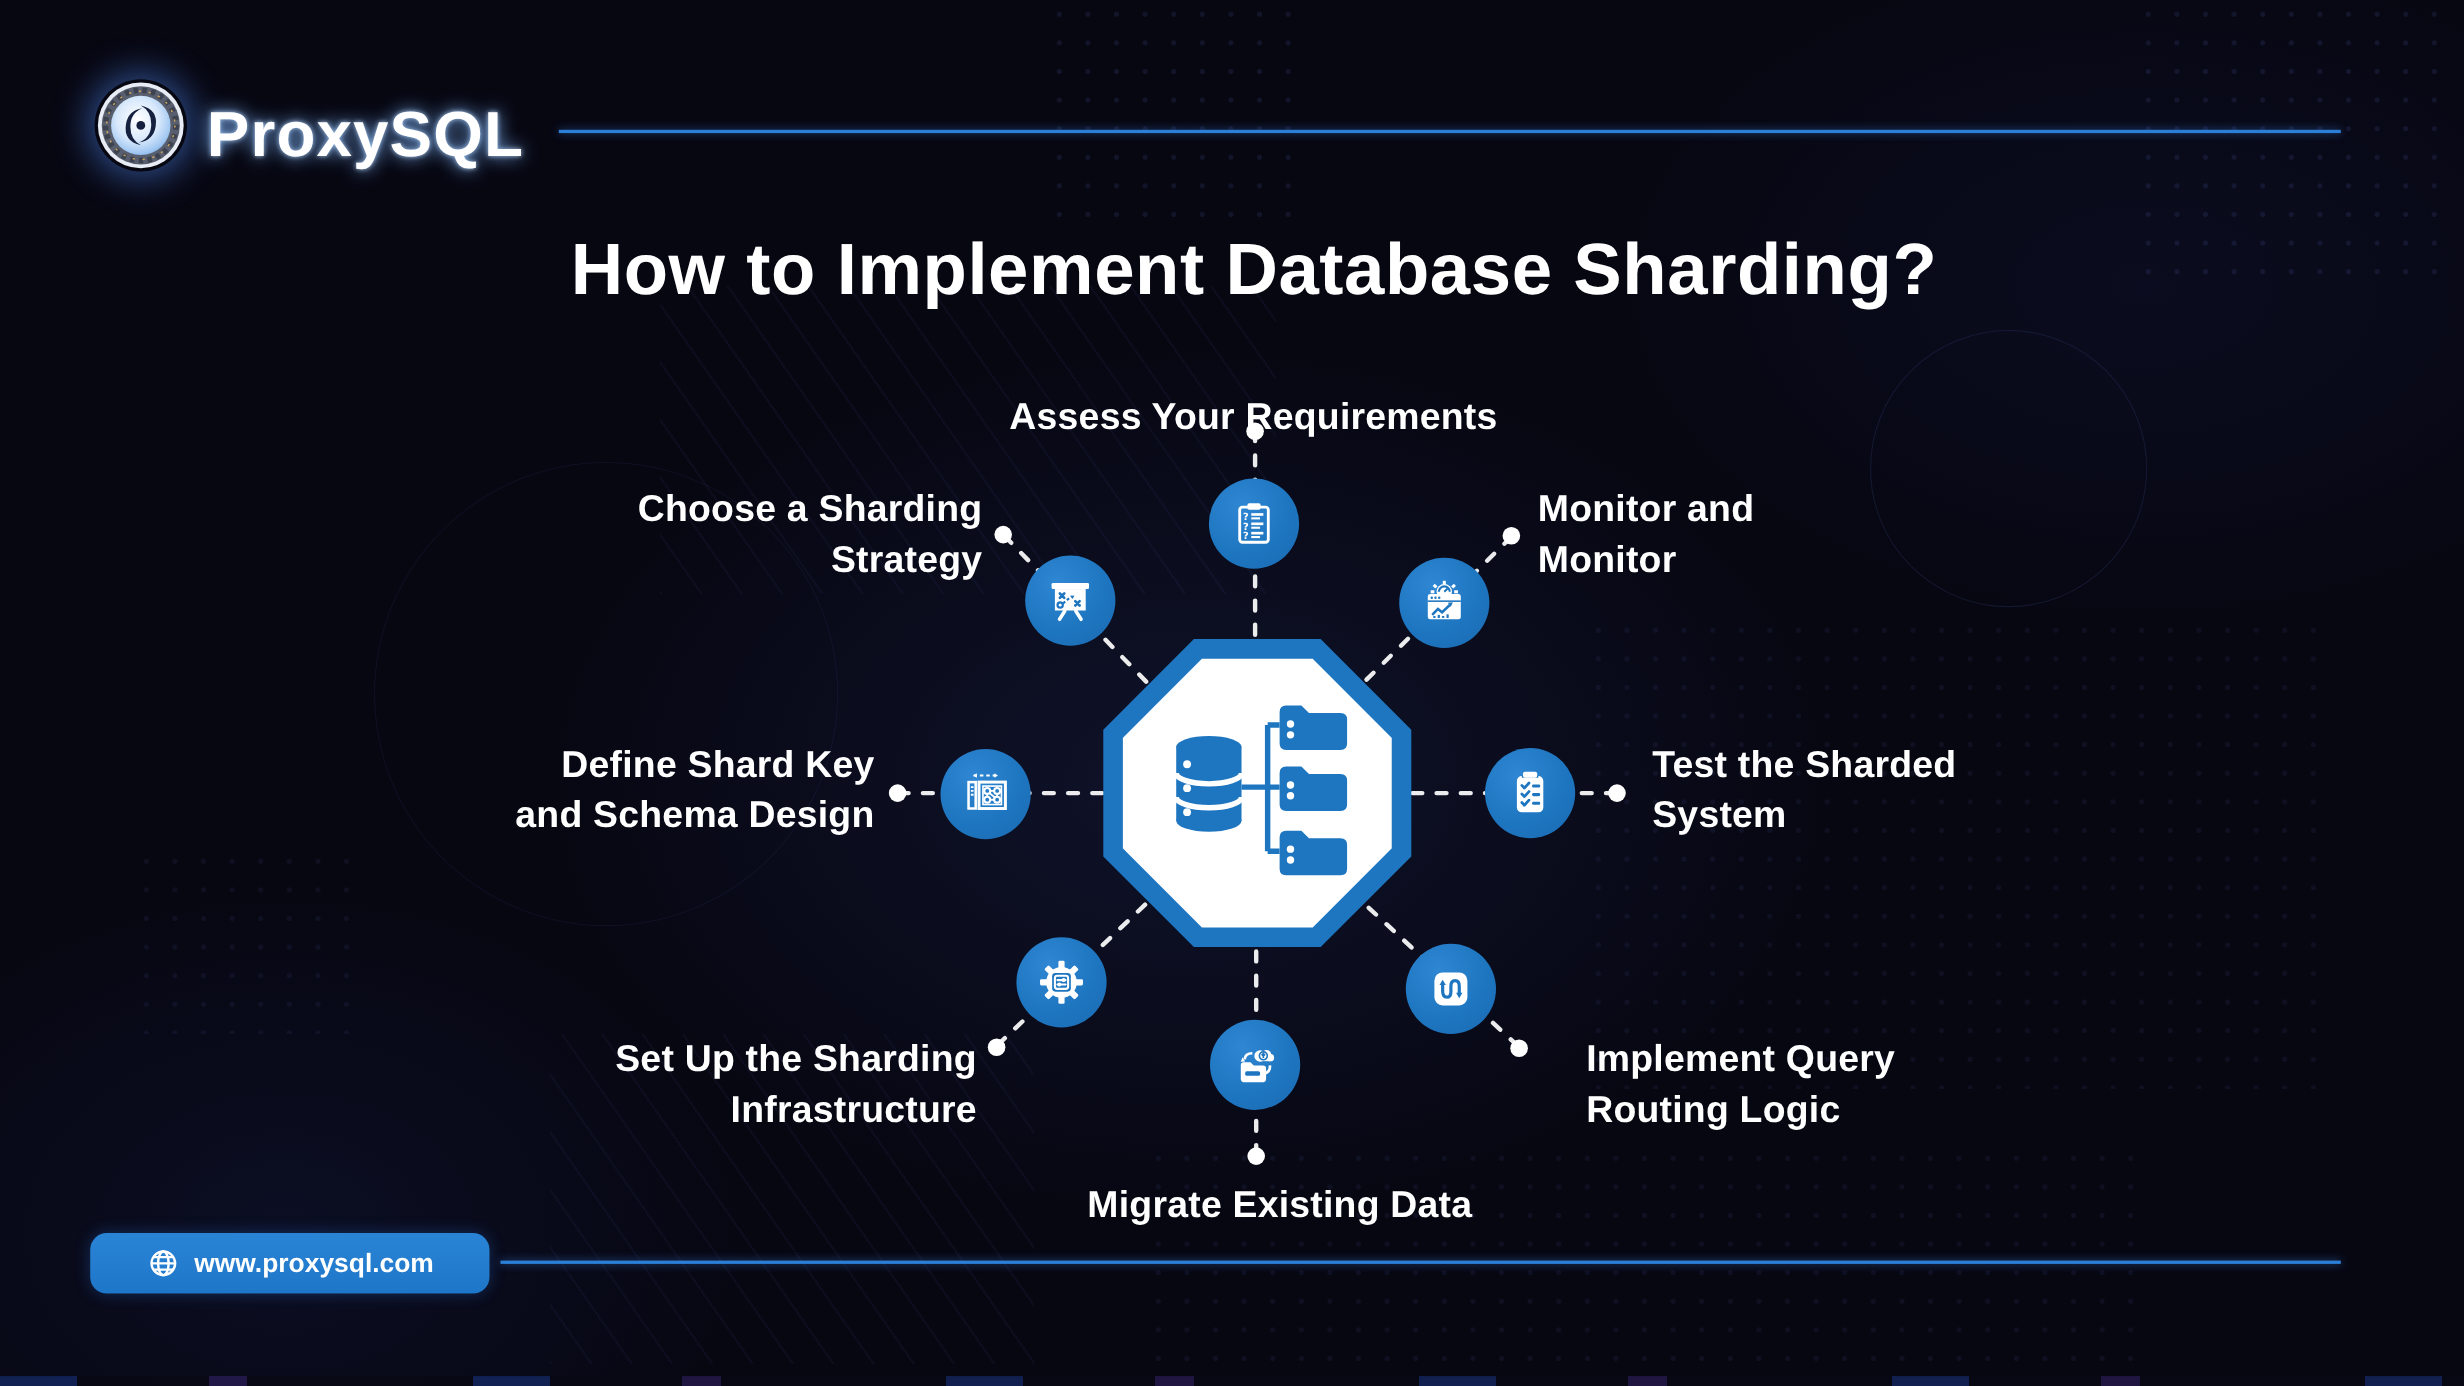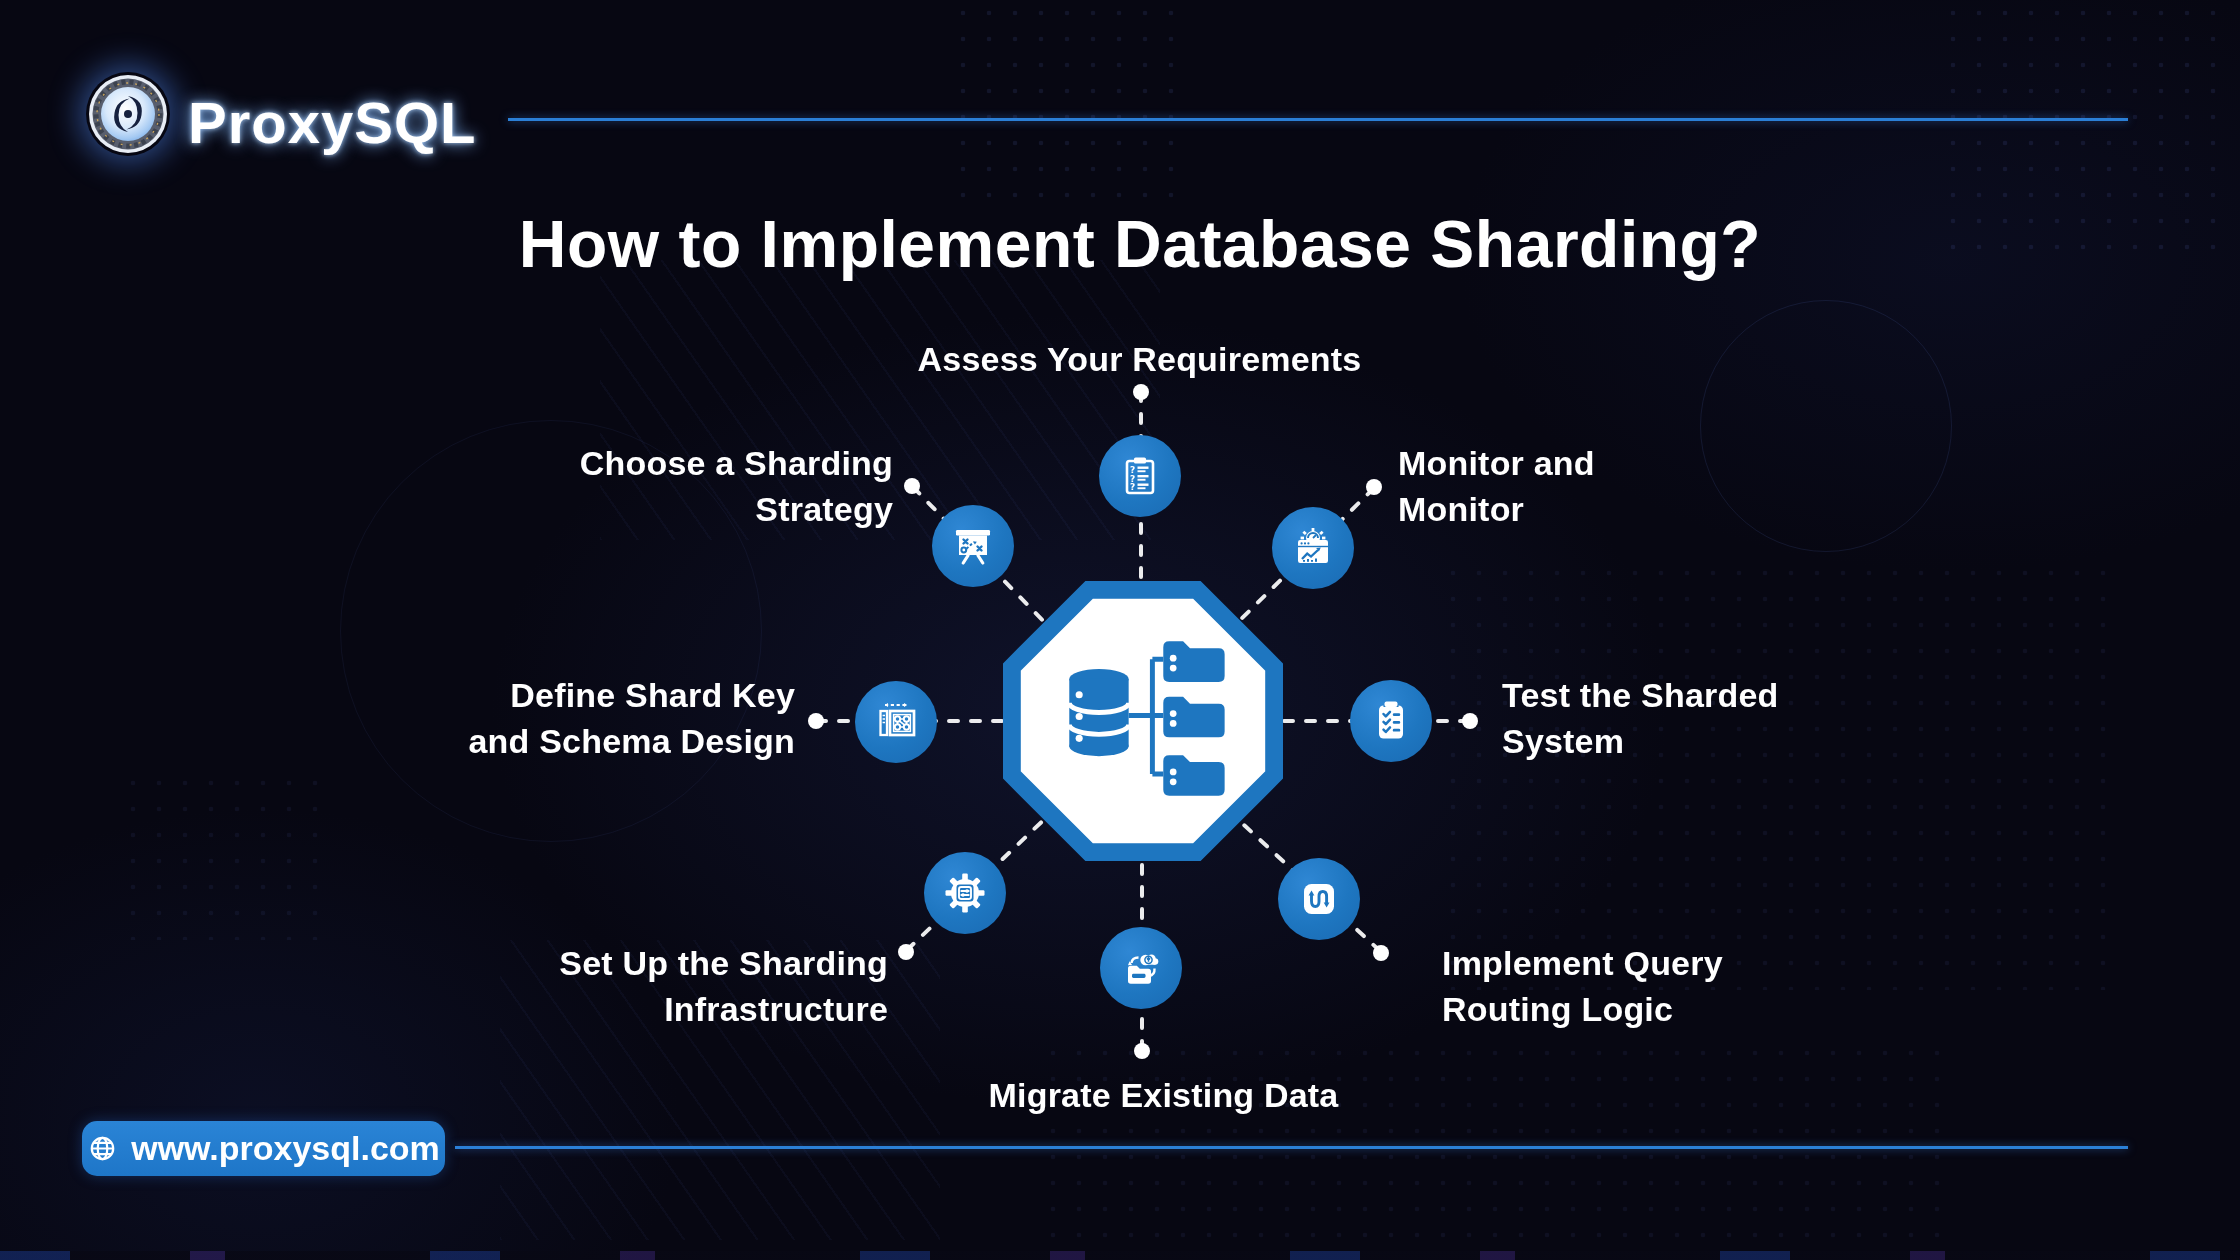--- a/index.html
+++ b/index.html
@@ -35,21 +35,21 @@
     background:radial-gradient(circle at 36% 30%, #2f87d4 0%, #1e76c0 55%, #1a6ab2 100%);
     display:flex;align-items:center;justify-content:center;}
   .node svg{width:48px;height:48px;display:block;}
   
   .step-label{position:absolute;z-index:4;font-weight:bold;font-size:34px;line-height:46px;color:#ffffff;letter-spacing:.2px;}
   .ta-c{text-align:center;} .ta-r{text-align:right;} .ta-l{text-align:left;}
   .step-label span{display:block;}
   
   .site-button{position:absolute;left:82px;top:1121px;width:363px;height:55px;border-radius:15px;z-index:5;
     background:linear-gradient(180deg,#2a84d6 0%,#1e76c8 100%);display:flex;align-items:center;justify-content:center;gap:13px;
-    color:#fff;font-size:34px;font-weight:bold;cursor:pointer;box-shadow:0 0 14px rgba(40,110,210,.35);}
+    color:#fff;font-size:24px;font-weight:bold;cursor:pointer;box-shadow:0 0 14px rgba(40,110,210,.35);}
   .footer-line{position:absolute;left:455px;top:1146px;width:1673px;height:3px;background:#2b7fd6;z-index:5;box-shadow:0 0 8px rgba(60,130,230,.6);}
 </style>
 </head>
 <body>
 
 <div class="canvas">
 
   <div class="dots" style="left:950px;top:0;width:230px;height:210px;"></div>
   <div class="dots" style="left:1940px;top:0;width:280px;height:260px;"></div>
   <div class="dots" style="left:120px;top:770px;width:200px;height:170px;opacity:.3;"></div>
@@ -304,21 +304,21 @@
       <circle cx="14.8" cy="28" r="2.4" fill="none" stroke="#1e76c0" stroke-width="2"></circle>
       <path d="M17.4 26.8 Q21.5 22.5 25 20.8" fill="none" stroke="#1e76c0" stroke-width="2" stroke-dasharray="2.6 2.1"></path>
       <path d="M27.8 19.7 l-3.8-.4 1.9 3.3z" fill="#1e76c0"></path>
       <g stroke="#fff" stroke-width="3.2" stroke-linecap="round">
         <path d="M19 33.5 L14.2 41"></path>
           <path d="M29 33.5 L33.8 41"></path>
       </g>
     </svg>
   </div>
 
-  <div class="step-label ta-c" style="left:912px;top:336px;width:455px;">
+  <div class="step-label ta-c" style="left:912px;top:356px;width:455px;">
     <span>Assess Your Requirements</span>
   </div>
   <div class="step-label ta-l" style="left:1398px;top:440px;width:420px;">
     <span>Monitor and</span>
     <span>Monitor</span>
   </div>
   <div class="step-label ta-l" style="left:1502px;top:672px;width:420px;">
     <span>Test the Sharded</span>
     <span>System</span>
   </div>

